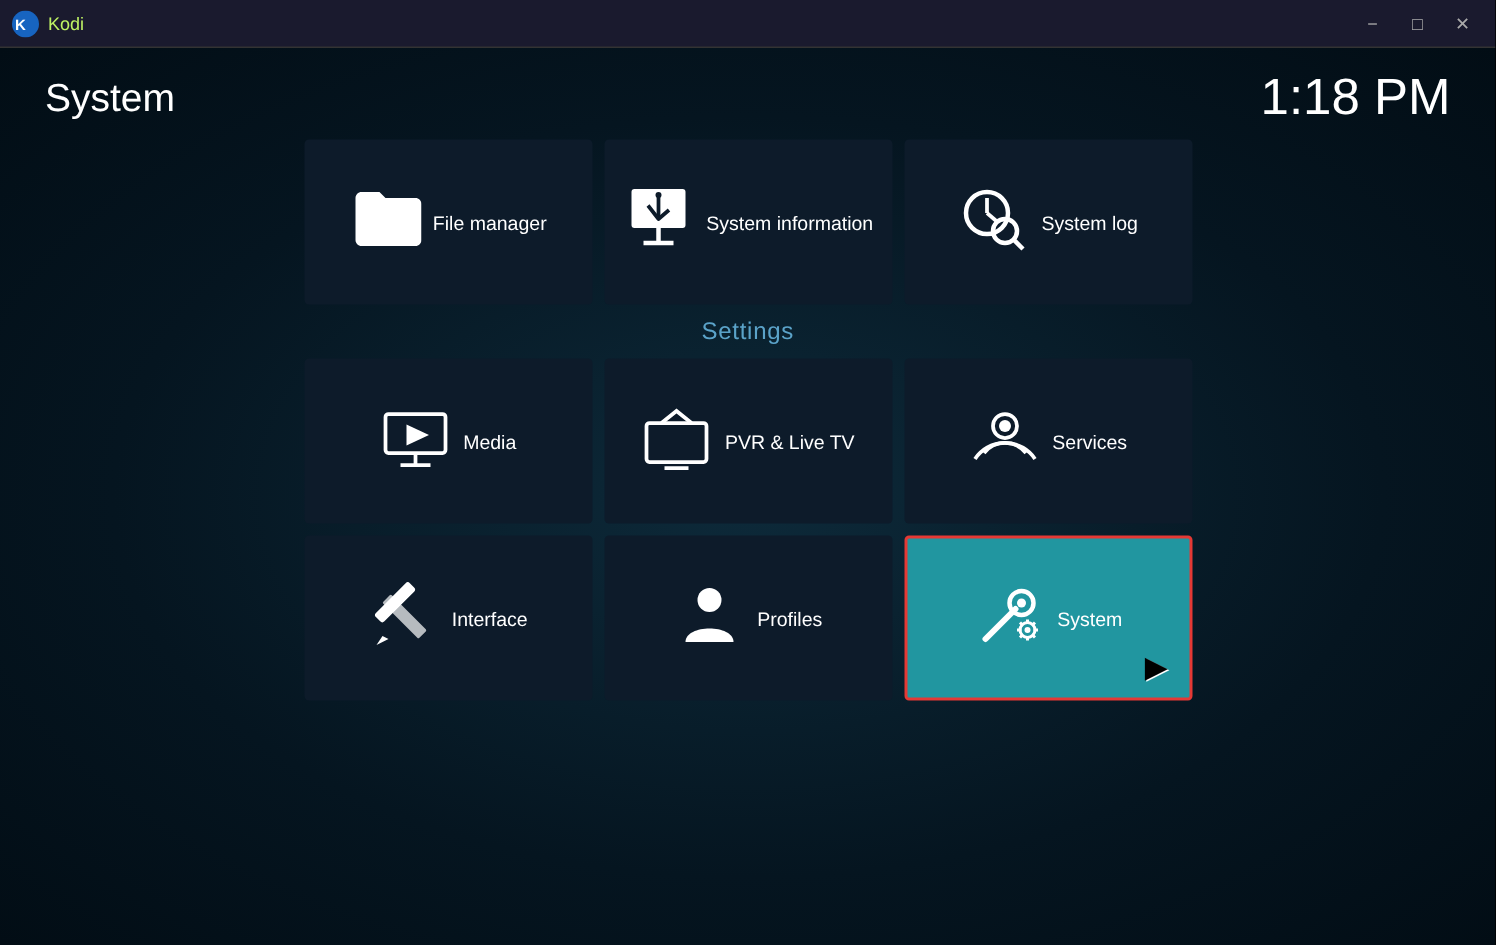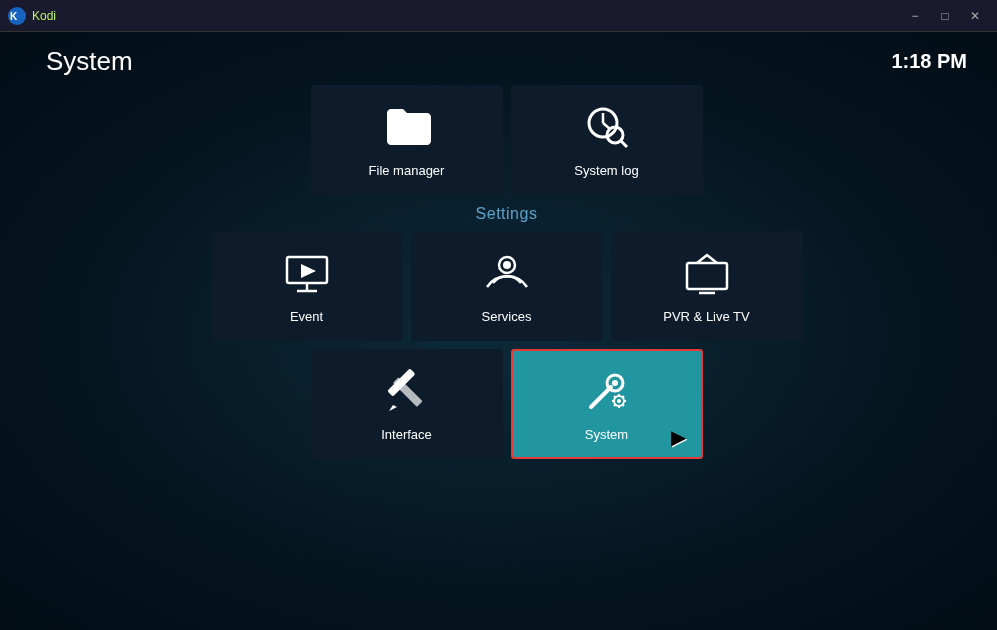--- a/index.html
+++ b/index.html
@@ -52,39 +52,38 @@
       justify-content: center;
     }
 
     
     .main {
       width: 997px;
       height: 598px;
       background: radial-gradient(ellipse at center, #0d2a3a 0%, #051520 60%, #020d15 100%);
       position: relative;
       overflow: hidden;
-      padding-left: 16px;
     }
 
     
     .header {
       display: flex;
       justify-content: space-between;
       align-items: center;
       padding: 14px 30px 8px 30px;
     }
     .page-title {
       font-size: 26px;
       color: #fff;
       font-weight: 300;
     }
     .clock {
-      font-size: 20px;
+      font-size: 34px;
       color: #fff;
-      font-weight: 700;
+      font-weight: 400;
       margin-left: 30px;
     }
 
     
     .grid-container {
       padding: 0 30px;
     }
 
     
     .top-row {
@@ -109,21 +108,20 @@
       margin-bottom: 8px;
       justify-content: center;
     }
 
     .tile {
       width: 192px;
       height: 110px;
       background: #0d1b2a;
       border-radius: 3px;
       display: flex;
-      flex-direction: column;
       align-items: center;
       justify-content: center;
       gap: 8px;
       cursor: pointer;
       position: relative;
       transition: background 0.1s;
     }
 
     .tile.active {
       background: #2196a0;
@@ -186,20 +184,33 @@
       <div class="tile">
         <span>
           <svg viewBox="0 0 48 48" xmlns="http://www.w3.org/2000/svg">
             <path d="M4 10c0-2.2 1.8-4 4-4h12l4 4h20c2.2 0 4 1.8 4 4v24c0 2.2-1.8 4-4 4H8c-2.2 0-4-1.8-4-4V10z"></path>
           </svg>
         </span>
         <span class="tile-label">File manager</span>
       </div>
 
 
+      <div class="tile">
+        <span>
+          <svg viewBox="0 0 48 48" xmlns="http://www.w3.org/2000/svg">
+            <rect x="6" y="4" width="36" height="26" rx="2"></rect>
+            <line x1="24" y1="30" x2="24" y2="40" stroke="white" stroke-width="3"></line>
+            <line x1="14" y1="40" x2="34" y2="40" stroke="white" stroke-width="3"></line>
+            <line x1="24" y1="8" x2="24" y2="24" stroke="#0d1b2a" stroke-width="2.5"></line>
+            <circle cx="24" cy="8" r="2" fill="#0d1b2a"></circle>
+            <polyline points="17,15 24,24 31,18" fill="none" stroke="#0d1b2a" stroke-width="2.5" stroke-linejoin="round"></polyline>
+          </svg>
+        </span>
+        <span class="tile-label">System information</span>
+      </div>
 
       <div class="tile">
         <span>
           <svg viewBox="0 0 48 48" xmlns="http://www.w3.org/2000/svg">
             <circle cx="20" cy="20" r="14" stroke="white" stroke-width="3" fill="none"></circle>
             <line x1="20" y1="10" x2="20" y2="20" stroke="white" stroke-width="2.5"></line>
             <line x1="20" y1="20" x2="27" y2="26" stroke="white" stroke-width="2.5"></line>
             <circle cx="32" cy="32" r="8" stroke="white" stroke-width="3" fill="none"></circle>
             <line x1="38" y1="38" x2="44" y2="44" stroke="white" stroke-width="3"></line>
           </svg>
@@ -218,66 +229,75 @@
 
       <div class="tile">
         <span>
           <svg viewBox="0 0 48 48" xmlns="http://www.w3.org/2000/svg">
             <rect x="4" y="8" width="40" height="26" rx="2" stroke="white" stroke-width="2.5" fill="none"></rect>
             <line x1="14" y1="42" x2="34" y2="42" stroke="white" stroke-width="2.5"></line>
             <line x1="24" y1="34" x2="24" y2="42" stroke="white" stroke-width="2.5"></line>
             <polygon points="18,15 18,29 33,22" fill="white"></polygon>
           </svg>
         </span>
-        <span class="tile-label">Event</span>
-      </div>
-
+        <span class="tile-label">Media</span>
+      </div>
+
+
+      <div class="tile">
+        <span>
+          <svg viewBox="0 0 48 48" xmlns="http://www.w3.org/2000/svg">
+            <rect x="4" y="14" width="40" height="26" rx="2" stroke="white" stroke-width="2.5" fill="none"></rect>
+            <polyline points="14,14 24,6 34,14" fill="none" stroke="white" stroke-width="2.5"></polyline>
+            <line x1="16" y1="44" x2="32" y2="44" stroke="white" stroke-width="2.5"></line>
+
+          </svg>
+        </span>
+        <span class="tile-label">PVR &amp; Live TV</span>
+      </div>
 
       <div class="tile">
         <span>
           <svg viewBox="0 0 48 48" xmlns="http://www.w3.org/2000/svg">
             <circle cx="24" cy="16" r="8" stroke="white" stroke-width="2.5" fill="none"></circle>
             <path d="M10 34 A18 18 0 0 1 38 34" fill="none" stroke="white" stroke-width="2.5"></path>
             <path d="M4 38 A24 24 0 0 1 44 38" fill="none" stroke="white" stroke-width="2.5"></path>
             <circle cx="24" cy="16" r="4" fill="white"></circle>
           </svg>
         </span>
         <span class="tile-label">Services</span>
       </div>
 
-      <div class="tile">
-        <span>
-          <svg viewBox="0 0 48 48" xmlns="http://www.w3.org/2000/svg">
-            <rect x="4" y="14" width="40" height="26" rx="2" stroke="white" stroke-width="2.5" fill="none"></rect>
-            <polyline points="14,14 24,6 34,14" fill="none" stroke="white" stroke-width="2.5"></polyline>
-            <line x1="16" y1="44" x2="32" y2="44" stroke="white" stroke-width="2.5"></line>
-
-          </svg>
-        </span>
-        <span class="tile-label">PVR &amp; Live TV</span>
-      </div>
-
     </div>
 
     <div class="settings-row">
 
 
       <div class="tile">
         <span>
           <svg viewBox="0 0 48 48" xmlns="http://www.w3.org/2000/svg">
 
             <rect x="10" y="6" width="8" height="32" rx="2" transform="rotate(45 24 24)" fill="white"></rect>
             <polygon points="10,38 6,44 14,40" fill="white"></polygon>
 
             <rect x="24" y="10" width="8" height="34" rx="1" transform="rotate(-45 24 30)" fill="white" opacity="0.7"></rect>
           </svg>
         </span>
         <span class="tile-label">Interface</span>
       </div>
 
+      <div class="tile">
+        <span>
+          <svg viewBox="0 0 48 48" xmlns="http://www.w3.org/2000/svg">
+            <circle cx="24" cy="14" r="8" fill="white"></circle>
+            <path d="M8 42 C8 30 40 30 40 42" fill="white"></path>
+          </svg>
+        </span>
+        <span class="tile-label">Profiles</span>
+      </div>
 
       <div class="tile active">
         <span>
           <svg viewBox="0 0 48 48" xmlns="http://www.w3.org/2000/svg">
 
             <line x1="8" y1="40" x2="28" y2="20" stroke="white" stroke-width="4" stroke-linecap="round"></line>
             <circle cx="32" cy="16" r="8" stroke="white" stroke-width="3" fill="none"></circle>
             <circle cx="32" cy="16" r="3" fill="white"></circle>
 
             <g transform="translate(28,26)">

